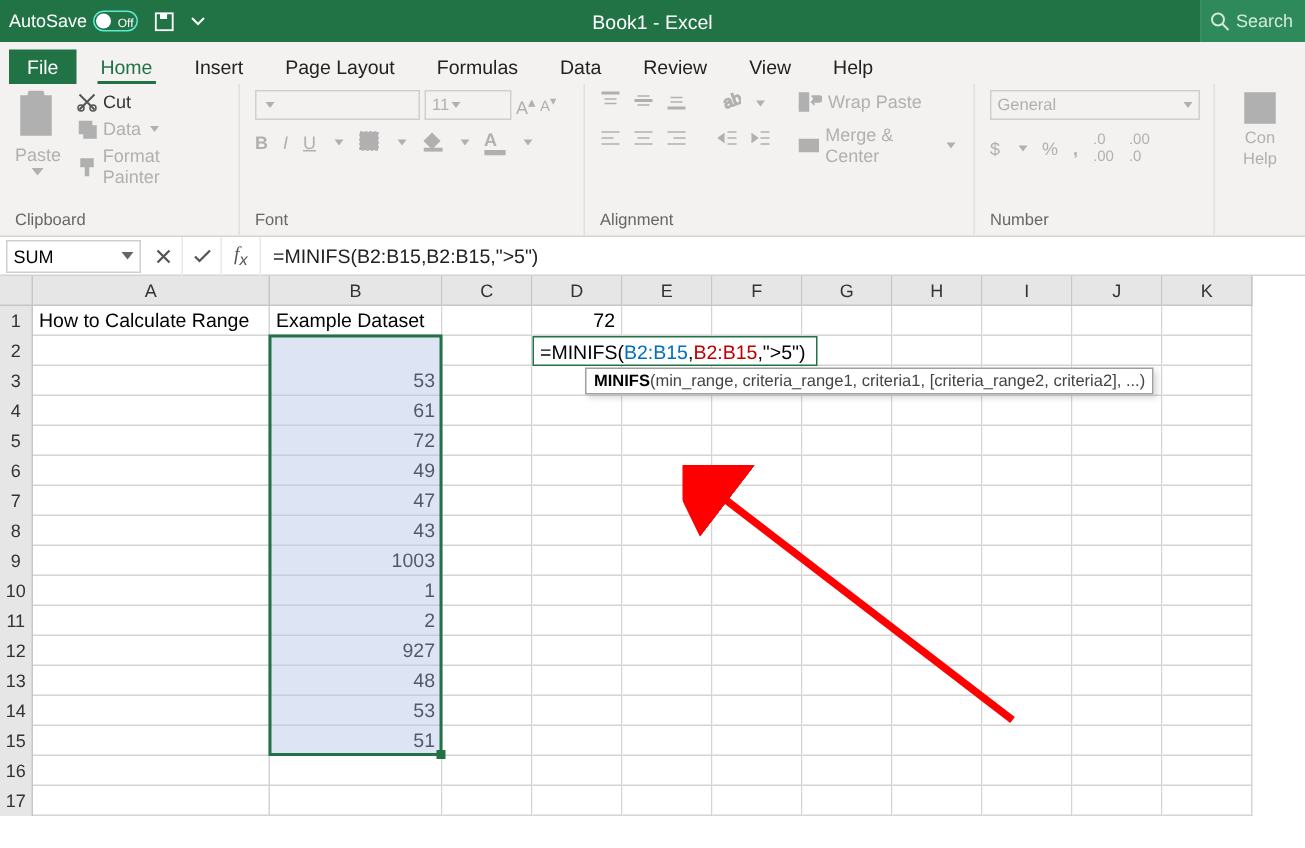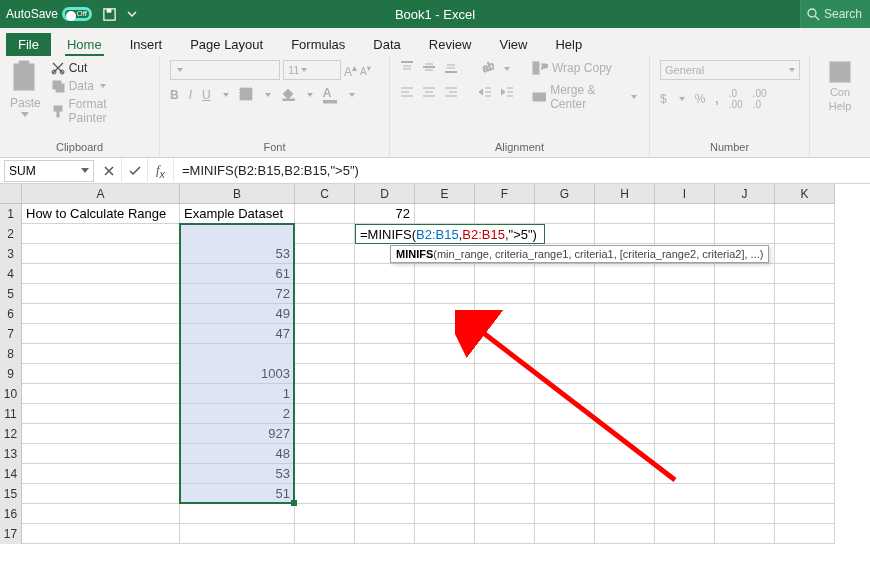--- a/index.html
+++ b/index.html
@@ -1,41 +1,41 @@
 <!DOCTYPE html>
 <html><head>
 <meta charset="utf-8">
 <style>
   * { box-sizing: border-box; margin: 0; padding: 0; font-family: "Segoe UI", Arial, sans-serif; }
   body { width: 870px; height: 565px; background: #fff; overflow: hidden; position: relative; font-size: 12px; }
 
   
   .titlebar { height: 28px; background: #217346; display: flex; align-items: center; color: #fff; padding: 0 6px; }
   .titlebar .autosave { display: flex; align-items: center; gap: 4px; font-size: 12px; }
-  .toggle { width: 30px; height: 14px; border: 3px solid #5eead4; border-radius: 8px; position: relative; display:flex; align-items:flex-end; justify-content:flex-end; padding:0 2px; font-size:8px;}
+  .toggle { width: 30px; height: 14px; border: 1px solid #5eead4; border-radius: 8px; position: relative; display:flex; align-items:flex-end; justify-content:flex-end; padding:0 2px; font-size:8px;}
   .toggle::before { content:""; width:10px; height:10px; border-radius:50%; background:#fff; position:absolute; left:1px; top:1px; }
   .toggle span { color:#fff; }
   .qat { display:flex; gap:10px; margin-left:10px; align-items:center;}
   .qat svg { display:block; }
   .title-center { position:absolute; left:50%; transform:translateX(-50%); font-size:13px; }
   .searchbox { position:absolute; right:0; top:0; height:28px; width:70px; background:#2f8a5b; display:flex; align-items:center; gap:4px; padding-left:6px; color:#d4ead9; border-left:1px solid #3b8f62;}
   .searchbox svg { display:block;}
 
   
   .tabs { height: 28px; background:#f3f2f1; display:flex; align-items:flex-end; padding:0 6px; gap:4px; }
   .tab { padding:4px 12px; font-size:13px; color:#222; cursor:pointer; }
   .tab.file { background:#217346; color:#fff; }
   .tab.active { color:#217346; position:relative; }
   .tab.active::after { content:""; position:absolute; left:10px; right:10px; bottom:0; height:2px; background:#217346; }
 
   
   .ribbon { height: 102px; background:#f3f2f1; border-bottom:1px solid #d4d4d4; display:flex; }
   .group { border-right:1px solid #e0e0e0; padding: 4px 10px 0 10px; display:flex; flex-direction:column; justify-content:space-between; }
   .group-body { display:flex; gap:8px; flex:1; align-items:flex-start;}
-  .group-label { text-align:center; font-size:11px; color:#666; padding:2px 0 4px; position:relative;}
+  .group-label { text-align:left; font-size:11px; color:#666; padding:2px 0 4px; position:relative;}
   .disabled { color:#b0b0b0 !important; }
   .disabled svg * { stroke:#b0b0b0 !important; fill:#b0b0b0 !important; }
   .rbtn { display:flex; align-items:center; gap:4px; font-size:12px; padding:1px 2px; color:#b0b0b0;}
   .col { display:flex; flex-direction:column; gap:2px; }
   .row { display:flex; gap:3px; align-items:center;}
   .smallbox { border:1px solid #cfcfcf; padding:0 4px; height:20px; display:flex; align-items:center; font-size:11px; color:#b0b0b0; min-width:58px;}
   .tri { width:0; height:0; border-left:3px solid transparent; border-right:3px solid transparent; border-top:4px solid #b0b0b0; margin-left:2px;}
   .clip-big { display:flex; flex-direction:column; align-items:center; gap:2px; color:#555;}
   .tri-dark { width:0; height:0; border-left:4px solid transparent; border-right:4px solid transparent; border-top:5px solid #666;}
 
@@ -251,21 +251,21 @@
               </svg></span>
         </div>
       </div>
       <div class="col" style="gap:6px; margin-left:8px">
         <div class="rbtn">
           <svg width="16" height="14">
               <rect x="1" y="1" width="6" height="12" fill="none" stroke="#b0b0b0"></rect>
               <path d="M9 3 h5 a2 2 0 0 1 0 4 h-3" fill="none" stroke="#b0b0b0"></path>
               <path d="M11 5 l-2 2 l2 2" fill="#b0b0b0"></path>
             </svg>
-          <span>Wrap Copy</span>
+          <span>Wrap Paste</span>
         </div>
         <div class="rbtn">
           <svg width="16" height="14">
               <rect x="1" y="3" width="14" height="8" fill="none" stroke="#b0b0b0"></rect>
               <path d="M5 7 h6" stroke="#b0b0b0"></path>
               <path d="M4 5 l-2 2 l2 2 M12 5 l2 2 l-2 2" fill="none" stroke="#b0b0b0"></path>
             </svg>
           <span>Merge &amp; Center</span>
           <span class="tri"></span>
         </div>
@@ -419,20 +419,21 @@
     <div class="cell" id="cell-D7" style="left: 355px; top: 140px; width: 60px; height: 20px;"></div>
     <div class="cell" id="cell-E7" style="left: 415px; top: 140px; width: 60px; height: 20px;"></div>
     <div class="cell" id="cell-F7" style="left: 475px; top: 140px; width: 60px; height: 20px;"></div>
     <div class="cell" id="cell-G7" style="left: 535px; top: 140px; width: 60px; height: 20px;"></div>
     <div class="cell" id="cell-H7" style="left: 595px; top: 140px; width: 60px; height: 20px;"></div>
     <div class="cell" id="cell-I7" style="left: 655px; top: 140px; width: 60px; height: 20px;"></div>
     <div class="cell" id="cell-J7" style="left: 715px; top: 140px; width: 60px; height: 20px;"></div>
     <div class="cell" id="cell-K7" style="left: 775px; top: 140px; width: 60px; height: 20px;"></div>
     <div class="row-hdr" style="top: 160px; height: 20px;">8</div>
     <div class="cell" id="cell-A8" style="left: 22px; top: 160px; width: 158px; height: 20px;"></div>
+    <div class="cell r" id="cell-B8" style="left: 180px; top: 160px; width: 115px; height: 20px;">43</div>
     <div class="cell" id="cell-C8" style="left: 295px; top: 160px; width: 60px; height: 20px;"></div>
     <div class="cell" id="cell-D8" style="left: 355px; top: 160px; width: 60px; height: 20px;"></div>
     <div class="cell" id="cell-E8" style="left: 415px; top: 160px; width: 60px; height: 20px;"></div>
     <div class="cell" id="cell-F8" style="left: 475px; top: 160px; width: 60px; height: 20px;"></div>
     <div class="cell" id="cell-G8" style="left: 535px; top: 160px; width: 60px; height: 20px;"></div>
     <div class="cell" id="cell-H8" style="left: 595px; top: 160px; width: 60px; height: 20px;"></div>
     <div class="cell" id="cell-I8" style="left: 655px; top: 160px; width: 60px; height: 20px;"></div>
     <div class="cell" id="cell-J8" style="left: 715px; top: 160px; width: 60px; height: 20px;"></div>
     <div class="cell" id="cell-K8" style="left: 775px; top: 160px; width: 60px; height: 20px;"></div>
     <div class="row-hdr" style="top: 180px; height: 20px;">9</div>

